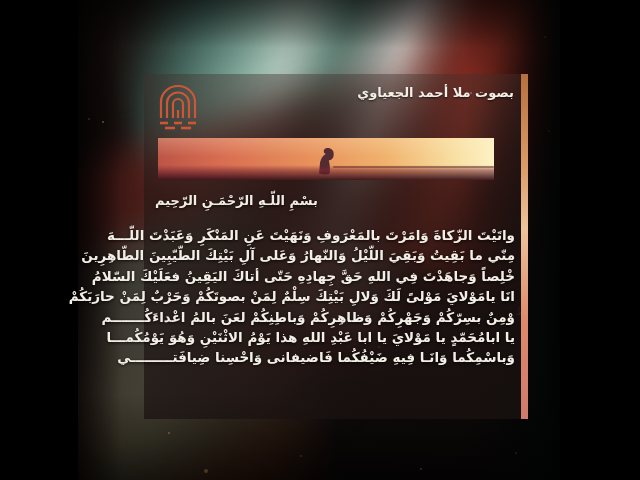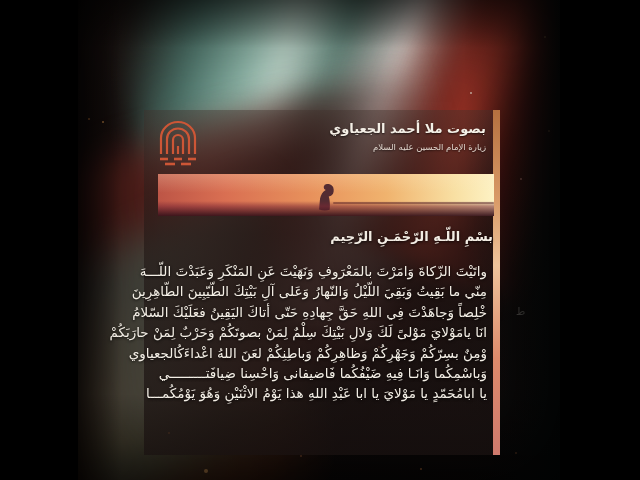--- a/index.html
+++ b/index.html
@@ -56,23 +56,22 @@
       442px 178px 0 0 #b3766a, 10px 118px 0 0 #d4803e, 24px 121px 0 0 #e09a50,
       90px 432px 0 0 #d98a4a, 127px 470px 0 1px #e8a45f, 342px 468px 0 0 #c97c42,
       437px 452px 0 0 #b56a3e, 222px 455px 0 0 #8f5632, 300px 346px 0 0 #a3664a;
     opacity:.85;
   }
   .stray-letter{
     position:absolute;left:438px;top:306px;font-size:10px;color:rgba(222,216,206,.45);
   }
   
   .card{
-    position:absolute;left:144px;top:74px;width:356px;height:345px;
+    position:absolute;left:144px;top:74px;width:384px;height:345px;
     background:linear-gradient(180deg,rgba(64,48,43,.42) 0%,rgba(34,23,21,.6) 36%,rgba(26,18,17,.74) 100%);
-    margin-top:36px;
   }
   .card-strip{
     position:absolute;right:0;top:0;width:7px;height:100%;
     background:linear-gradient(180deg,var(--strip-top,#b5703f) 0%,#d99a67 26%,var(--strip-mid,#eec39b) 45%,#dd8a6b 72%,var(--strip-bottom,#cf7a6d) 100%);
   }
   
   .logo{position:absolute;left:11px;top:5px;width:46px;height:52px;color:var(--accent,#cd5636);}
   .hdr-text{position:absolute;right:14px;top:11px;text-align:right;direction:rtl;}
   .hdr-title{font-size:13px;font-weight:bold;color:var(--text,#f5f1ea);text-shadow:0 1px 2px rgba(0,0,0,.65);letter-spacing:.2px;}
   .hdr-sub{margin-top:6px;font-size:8.5px;color:#ece3da;opacity:.92;text-shadow:0 1px 2px rgba(0,0,0,.6);}
@@ -83,26 +82,26 @@
   }
   .pano-haze{position:absolute;inset:0;background:linear-gradient(180deg,rgba(255,235,200,.25) 0%,transparent 45%);}
   .pano-ground{
     position:absolute;left:0;right:0;bottom:0;height:15px;
     background:linear-gradient(180deg,rgba(110,36,46,0) 0%,rgba(122,40,52,.55) 35%,rgba(54,18,26,.95) 100%);
   }
   .pano-horizon{position:absolute;right:0;bottom:12px;width:48%;height:2px;background:rgba(66,22,28,.45);border-radius:2px;}
   .pano-person{position:absolute;left:50%;bottom:5px;transform:translateX(-55%);width:17px;height:27px;}
   
   .basmala{
-    position:absolute;left:0;right:7px;top:119px;text-align:right;direction:rtl;
+    position:absolute;left:11px;right:7px;top:119px;text-align:left;direction:rtl;
     font-size:13px;font-weight:bold;color:#f2ece3;text-shadow:0 1px 3px rgba(0,0,0,.75);
   }
   .ziyarah{position:absolute;right:13px;left:9px;top:151px;direction:rtl;}
   .zline{
-    text-align:right;font-size:13.5px;font-weight:normal;line-height:20.4px;
+    text-align:right;font-size:13.5px;font-weight:bold;line-height:20.4px;
     color:var(--text,#f4efe6);text-shadow:0 1px 3px rgba(0,0,0,.8);white-space:nowrap;
   }
 </style>
 </head>
 <body>
 
 <div class="stage" lang="ar">
 
   <div class="art">
     <div class="streak streak-teal-upper"></div>
@@ -128,40 +127,39 @@
           <path d="M5 44 H13"></path>
             <path d="M19 44 H27"></path>
             <path d="M33 44 H41"></path>
           <path d="M10 49 H20"></path>
             <path d="M26 49 H36"></path>
         </g>
       </svg>
     </div>
     <div class="hdr-text">
       <div class="hdr-title">بصوت ملا أحمد الجعياوي</div>
-      <div class="hdr-sub">زيارة الإمام الحسين عليه السلام</div>
     </div>
 
     <div class="pano" title="silhouette of a person kneeling in prayer against an orange sunset sky">
       <div class="pano-haze"></div>
       <div class="pano-horizon"></div>
       <div class="pano-person">
         <svg viewBox="0 0 17 27" width="17" height="27">
           <path d="M10.2 0a3.1 3.1 0 0 0-1.1 6C6 7.6 4.2 10.8 3.4 14.6L2.4 25.5c3.6 1.2 7.4 1.2 10.6.3.5-4.8.3-9.4-.9-13.4A3.1 3.1 0 0 0 10.2 0Z" fill="#45222e" opacity="0.92"></path>
         </svg>
       </div>
       <div class="pano-ground"></div>
     </div>
 
     <div class="basmala">بسْمِ اللّـهِ الرّحْمَـنِ الرّحِيم</div>
 
     <div class="ziyarah">
       <div class="zline">واتَيْتَ الزّكاةَ وَامَرْتَ بالمَعْرَوفِ وَنَهَيْتَ عَنِ المَنْكَرِ وَعَبَدْتَ اللّـــهَ</div>
       <div class="zline">مِنّي ما بَقِيتُ وَبَقِيَ اللّيْلُ وَالنّهارُ وَعَلى آلِ بَيْتِكَ الطّيّبِينَ الطّاهِرِينَ</div>
       <div class="zline">خْلِصاً وَجاهَدْتَ فِي اللهِ حَقَّ جِهادِهِ حَتّى أتاكَ اليَقِينُ فعَلَيْكَ السّلامُ</div>
       <div class="zline">انَا يامَوْلايَ مَوْلىً لَكَ وَلالِ بَيْتِكَ سِلْمٌ لِمَنْ بصوتَكُمْ وَحَرْبٌ لِمَنْ حارَبَكُمْ</div>
-      <div class="zline">وْمِنٌ بسِرّكُمْ وَجَهْرِكُمْ وَظاهِرِكُمْ وَباطِنِكُمْ لعَنَ اللهُ اعْداءَكُالجعياوي</div>
+      <div class="zline">وْمِنٌ بسِرّكُمْ وَجَهْرِكُمْ وَظاهِرِكُمْ وَباطِنِكُمْ لعَنَ بالمُ اعْداءَكُـــــــم</div>
+      <div class="zline">يا ابامُحَمّدٍ يا مَوْلايَ يا ابا عَبْدِ اللهِ هذا يَوْمُ الاثْنَيْنِ وَهُوَ يَوْمُكُمـــا</div>
       <div class="zline">وَباسْمِكُما وَانَـا فِيهِ ضَيْفُكُما فَاضيفانى وَاحْسِنا ضِيافَتـــــــــي</div>
-      <div class="zline">يا ابامُحَمّدٍ يا مَوْلايَ يا ابا عَبْدِ اللهِ هذا يَوْمُ الاثْنَيْنِ وَهُوَ يَوْمُكُمـــا</div>
     </div>
   </div>
 
 </div>
 
 </body></html>

